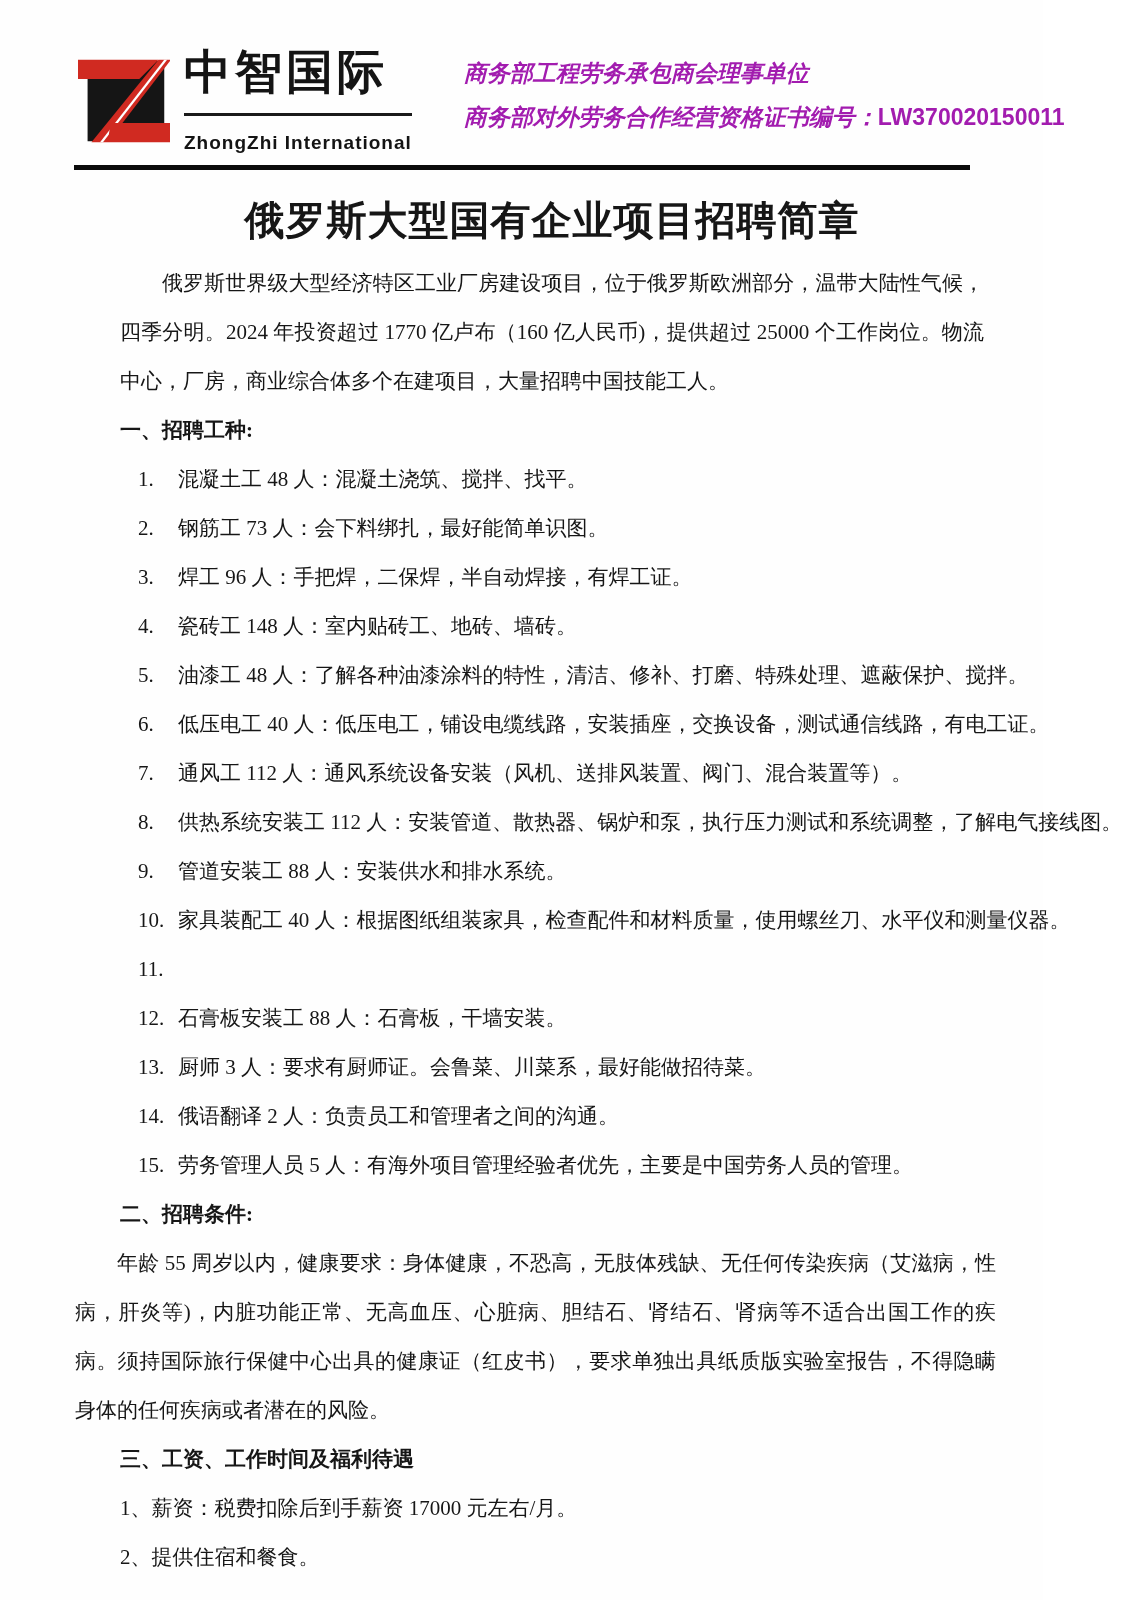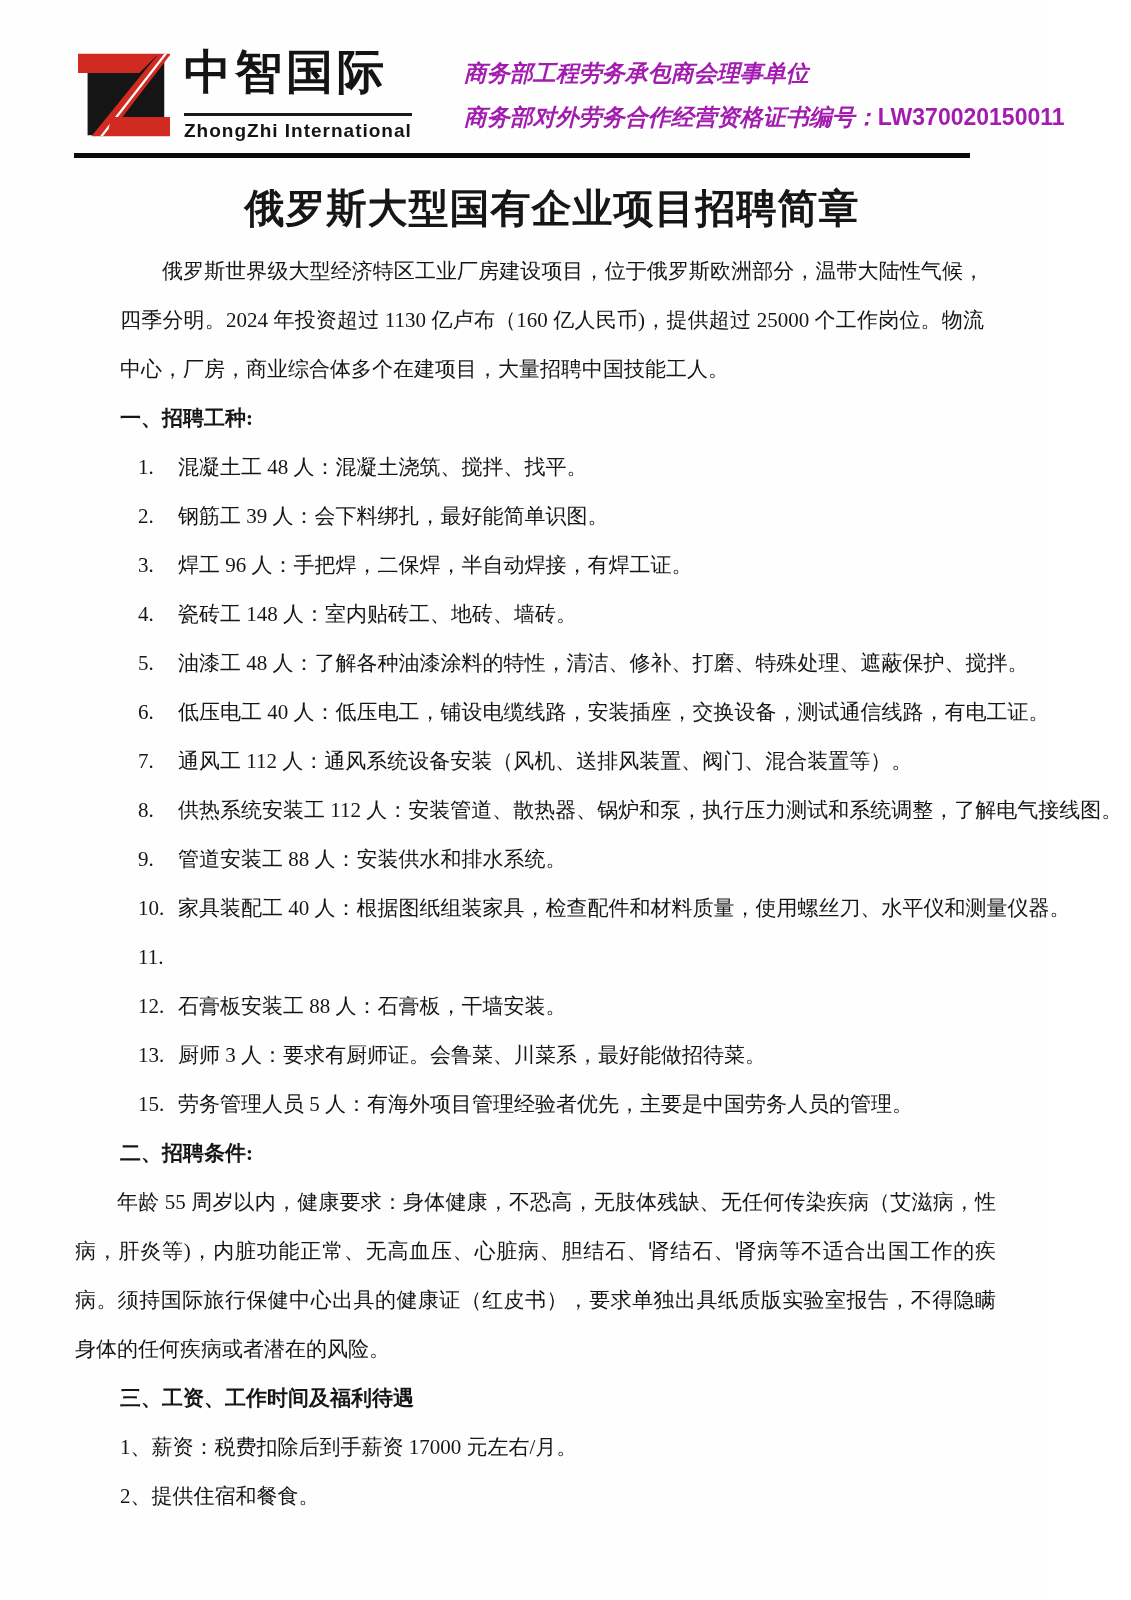--- a/index.html
+++ b/index.html
@@ -16,21 +16,21 @@
   .header { display: flex; align-items: flex-start; padding: 48px 70px 0 78px; }
   .logo { display: flex; align-items: center; flex: none; }
   .logo-icon { width: 92px; height: 92px; flex: none; }
   .logo-text { margin-left: 14px; }
   .logo-cn {
     font-family: "Liberation Sans", sans-serif;
     font-weight: bold; font-size: 47px; line-height: 1.02;
     letter-spacing: 4px; color: #141414; white-space: nowrap;
   }
   .logo-en {
-    border-top: 3px solid #1a1a1a; margin-top: 17px; padding-top: 4px;
+    border-top: 3px solid #1a1a1a; margin-top: 17px; padding-top: 16px;
     font-family: "Liberation Sans", sans-serif;
     font-weight: bold; font-size: 19px; letter-spacing: 1px;
     color: #141414; white-space: nowrap;
   }
   .header-right { margin-left: 52px; padding-top: 10px; min-width: 0; }
   .hline1, .hline2 {
     font-weight: bold; font-size: 23px; color: #a21caf;
     white-space: nowrap; font-style: italic;
   }
   .hline1 { margin-bottom: 13px; }
@@ -83,34 +83,34 @@
       <div class="hline1">商务部工程劳务承包商会理事单位</div>
       <div class="hline2"><span>商务部对外劳务合作经营资格证书编号：</span><span class="license">LW370020150011</span></div>
     </div>
   </div>
 
   <div class="rule"></div>
 
   <div class="main">
     <div class="title">俄罗斯大型国有企业项目招聘简章</div>
 
-    <p class="intro">俄罗斯世界级大型经济特区工业厂房建设项目，位于俄罗斯欧洲部分，温带大陆性气候，四季分明。2024 年投资超过 1130 亿卢布（160 亿人民币)，提供超过 25000 个工作岗位。物流中心，厂房，商业综合体多个在建项目，大量招聘中国技能工人。</p>
+    <p class="intro">俄罗斯世界级大型经济特区工业厂房建设项目，位于俄罗斯欧洲部分，温带大陆性气候，四季分明。2024 年投资超过 1770 亿卢布（160 亿人民币)，提供超过 25000 个工作岗位。物流中心，厂房，商业综合体多个在建项目，大量招聘中国技能工人。</p>
 
     <div class="sec-heading">一、招聘工种:</div>
 
     <div class="job-list">
 
         <div class="job-item">
           <span class="job-num">1.</span>
           <span class="job-text">混凝土工 48 人：混凝土浇筑、搅拌、找平。</span>
         </div>
 
         <div class="job-item">
           <span class="job-num">2.</span>
-          <span class="job-text">钢筋工 39 人：会下料绑扎，最好能简单识图。</span>
+          <span class="job-text">钢筋工 73 人：会下料绑扎，最好能简单识图。</span>
         </div>
 
         <div class="job-item">
           <span class="job-num">3.</span>
           <span class="job-text">焊工 96 人：手把焊，二保焊，半自动焊接，有焊工证。</span>
         </div>
 
         <div class="job-item">
           <span class="job-num">4.</span>
           <span class="job-text">瓷砖工 148 人：室内贴砖工、地砖、墙砖。</span>
@@ -153,20 +153,24 @@
         <div class="job-item">
           <span class="job-num">12.</span>
           <span class="job-text">石膏板安装工 88 人：石膏板，干墙安装。</span>
         </div>
 
         <div class="job-item">
           <span class="job-num">13.</span>
           <span class="job-text">厨师 3 人：要求有厨师证。会鲁菜、川菜系，最好能做招待菜。</span>
         </div>
 
+        <div class="job-item">
+          <span class="job-num">14.</span>
+          <span class="job-text">俄语翻译 2 人：负责员工和管理者之间的沟通。</span>
+        </div>
 
         <div class="job-item">
           <span class="job-num">15.</span>
           <span class="job-text">劳务管理人员 5 人：有海外项目管理经验者优先，主要是中国劳务人员的管理。</span>
         </div>
       </div>
 
     <div class="sec-heading">二、招聘条件:</div>
 
     <p class="para-wide">年龄 55 周岁以内，健康要求：身体健康，不恐高，无肢体残缺、无任何传染疾病（艾滋病，性病，肝炎等)，内脏功能正常、无高血压、心脏病、胆结石、肾结石、肾病等不适合出国工作的疾病。须持国际旅行保健中心出具的健康证（红皮书），要求单独出具纸质版实验室报告，不得隐瞒身体的任何疾病或者潜在的风险。</p>

